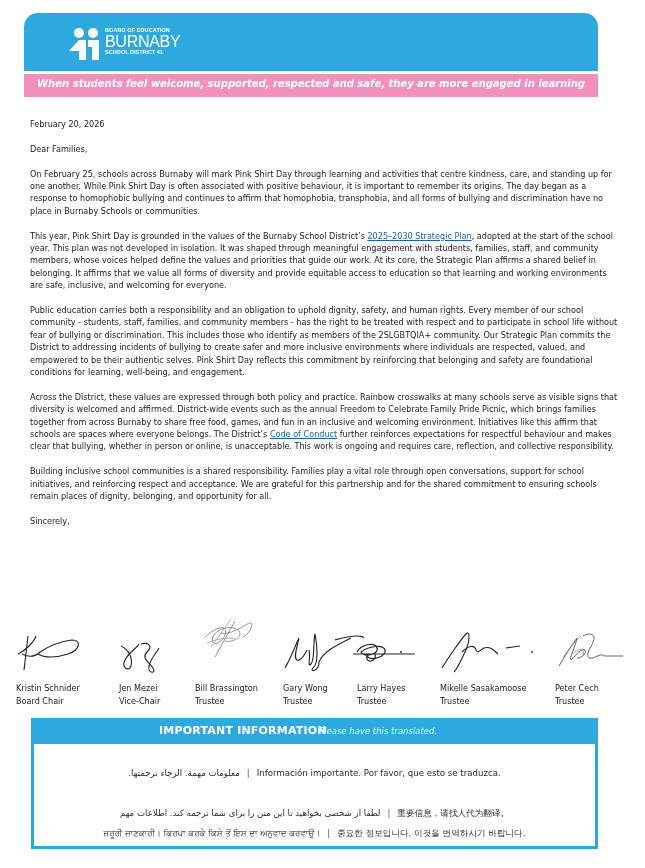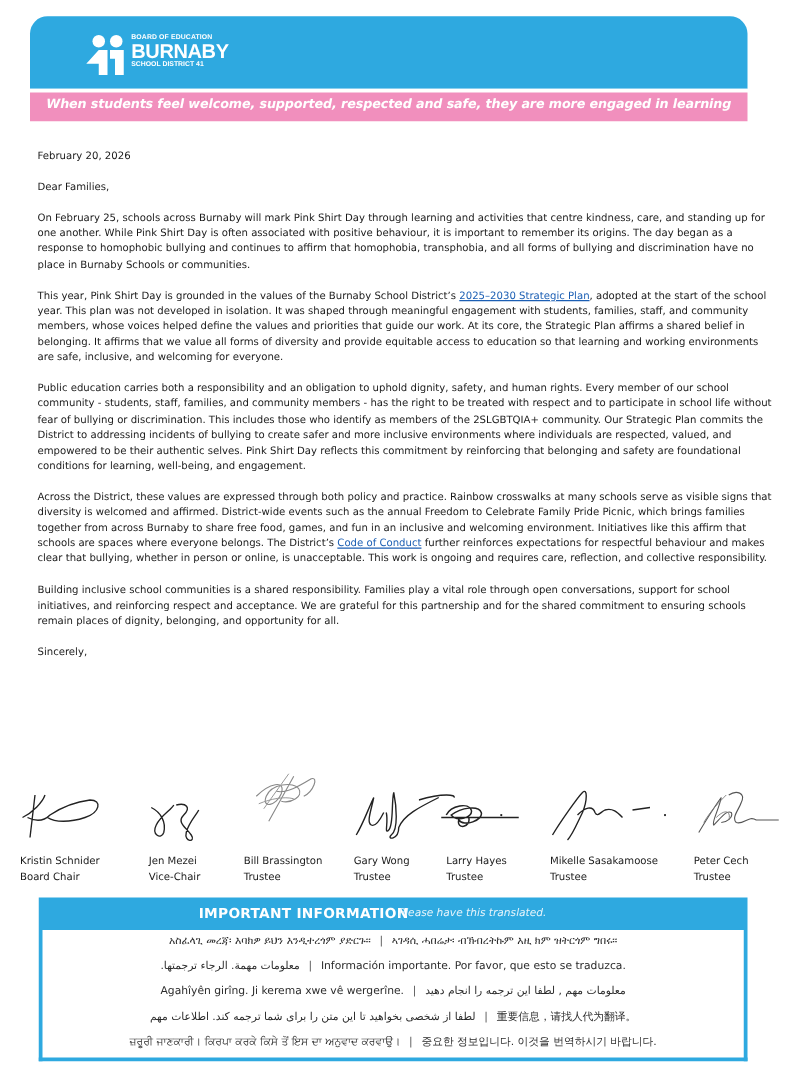--- a/index.html
+++ b/index.html
@@ -9,21 +9,21 @@
   
   .banner { position: absolute; left: 24px; top: 13px; width: 574px; height: 84px; }
   .banner-blue { position: absolute; left: 0; top: 0; width: 574px; height: 58px;
                  background: #2ea9e0; border-radius: 14px 14px 0 0; }
   .banner-sep { position: absolute; left: 0; top: 58px; width: 574px; height: 3px; background: #ffffff; }
   .banner-pink { position: absolute; left: 0; top: 61px; width: 574px; height: 23px; background: #f18fbd; }
   .logo { position: absolute; left: 44px; top: 14px; width: 110px; height: 34px; }
   .logo svg { position: absolute; left: 0; top: 0; }
   .logo-text { position: absolute; left: 37px; top: 0; color: #fff; font-family: "Liberation Sans", sans-serif; }
   .logo-l1 { font-size: 5.5px; font-weight: bold; letter-spacing: 0.1px; line-height: 7px; display: block; }
-  .logo-l2 { font-size: 16px; font-weight: bold; line-height: 15px; display: block; letter-spacing: -0.3px; }
+  .logo-l2 { font-size: 16px; font-weight: normal; line-height: 15px; display: block; letter-spacing: -0.3px; }
   .logo-l3 { font-size: 5.5px; font-weight: bold; line-height: 7px; display: block; }
   .banner-title { position: absolute; left: 168px; top: 14px; color: #fff;
                   font-family: "DejaVu Sans", sans-serif; font-size: 21px; font-weight: 300; letter-spacing: -0.3px;
                   white-space: nowrap; }
   .banner-tagline { position: absolute; left: 0; top: 65px; width: 574px; text-align: center; color: #ffffff;
                     font-family: "DejaVu Sans", sans-serif; font-size: 10.2px; font-weight: bold; font-style: italic;
                     white-space: nowrap; letter-spacing: -0.1px; }
 
   
   .letter { position: absolute; left: 30px; top: 118px; width: 590px;
@@ -157,28 +157,22 @@
     </div>
   </div>
 </div>
 
 <div class="info">
   <div class="info-head">
     <span class="info-title">IMPORTANT INFORMATION</span>
     <span class="info-sub">Please have this translated.</span>
   </div>
   <div class="info-body">
-    <div class="info-line" style="top:4px;">
-      <span>አስፈላጊ መረጃ፡ እባክዎ ይህን እንዲተረጎም ያድርጉ።</span><span class="sep">|</span><span>ኣገዳሲ ሓበሬታ፡ ብኽብረትኩም እዚ ክም ዝትርጎም ግበሩ።</span>
-    </div>
     <div class="info-line" style="top:24px;">
       <span dir="rtl">معلومات مهمة. الرجاء ترجمتها.</span><span class="sep">|</span><span>Información importante. Por favor, que esto se traduzca.</span>
-    </div>
-    <div class="info-line" style="top:44px;">
-      <span>Agahîyên girîng. Ji kerema xwe vê wergerîne.</span><span class="sep">|</span><span dir="rtl">معلومات مهم , لطفا این ترجمه را انجام دهید</span>
     </div>
     <div class="info-line" style="top:64px;">
       <span dir="rtl">لطفا از شخصی بخواهید تا این متن را برای شما ترجمه کند. اطلاعات مهم</span><span class="sep">|</span><span>重要信息，请找人代为翻译。</span>
     </div>
     <div class="info-line" style="top:84px;">
       <span>ਜ਼ਰੂਰੀ ਜਾਣਕਾਰੀ। ਕਿਰਪਾ ਕਰਕੇ ਕਿਸੇ ਤੋਂ ਇਸ ਦਾ ਅਨੁਵਾਦ ਕਰਵਾਉ।</span><span class="sep">|</span><span>중요한 정보입니다. 이것을 번역하시기 바랍니다.</span>
     </div>
   </div>
 </div>
 

